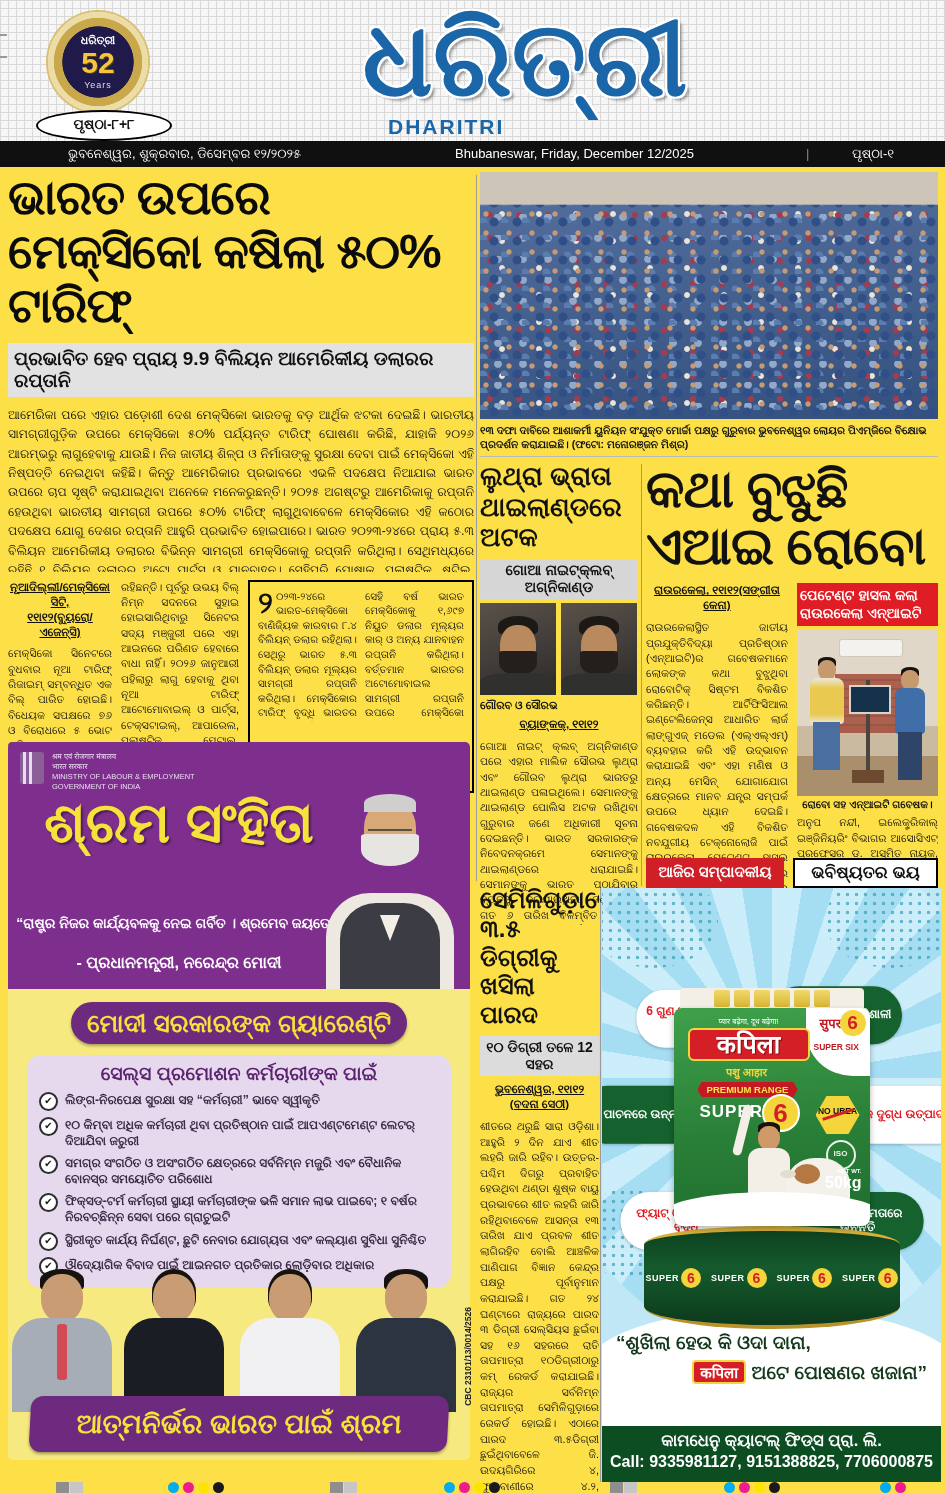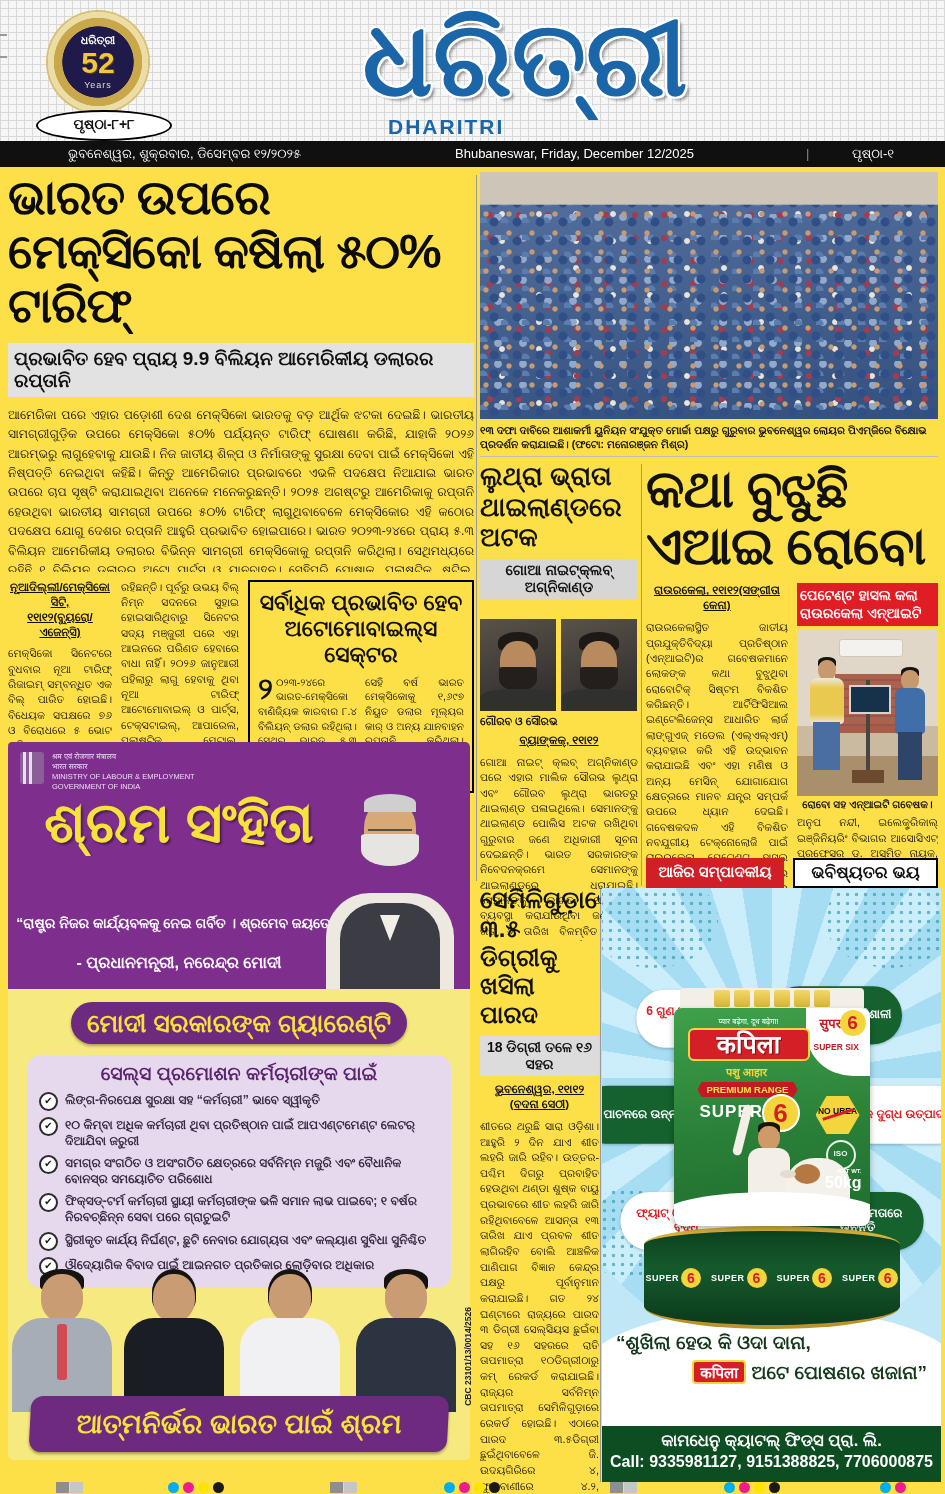--- a/index.html
+++ b/index.html
@@ -65,21 +65,21 @@
       radial-gradient(circle at 18px 3px,#93a9c9 3.4px,transparent 4.4px),
       radial-gradient(circle at 10px 20px,#a43b4e 2.6px,transparent 3.6px),
       radial-gradient(circle at 22px 15px,#e8e4da 2.4px,transparent 3.4px),
       linear-gradient(175deg,#56719f,#33507e);
     background-size:100% 100%,23px 19px,23px 19px,21px 17px,25px 21px,29px 23px,37px 27px,100% 100%;}
   .photocap{left:480px;top:423px;width:458px;font-size:10.6px;font-weight:bold;line-height:1.35;}
 
   
   .luthra{left:480px;top:461px;width:158px;}
   .luthra h2{margin:0;font-size:26px;line-height:1.18;font-weight:800;}
-  .kicker{background:#d6d6d6;font-size:14.5px;font-weight:800;text-align:center;padding:3px 2px;margin:6px 0 20px;}
+  .kicker{background:#d6d6d6;font-size:14.5px;font-weight:800;text-align:center;padding:3px 2px;margin:6px 0 4px;}
   .mugs{display:flex;gap:5px;}
   .mug{position:relative;width:76px;height:92px;background:linear-gradient(160deg,#5a5248,#3e3a38 60%,#2b2927);overflow:hidden;}
   .mug .hair{position:absolute;left:50%;top:14%;width:40px;height:20px;transform:translateX(-50%);background:#1c1916;border-radius:50% 50% 30% 30%;}
   .mug .face{position:absolute;left:50%;top:24%;width:36px;height:44px;transform:translateX(-50%);background:#b98a5e;border-radius:45%;}
   .mug .beard{position:absolute;left:50%;top:52%;width:38px;height:24px;transform:translateX(-50%);background:#241f1c;border-radius:10% 10% 50% 50%;}
   .mug .shirt{position:absolute;left:0;bottom:0;width:100%;height:24%;background:#30302e;border-radius:40% 40% 0 0;}
   .mugcap{font-size:11px;font-weight:bold;text-align:left;margin:4px 0 5px;}
   .luthra .body{font-size:10.8px;line-height:1.42;height:186px;overflow:hidden;}
 
   
@@ -261,21 +261,20 @@
         </div>
         <div class="smalltxt jt">ମେକ୍ସିକୋ ସିନେଟରେ ବୁଧବାର ନୂଆ ଟାରିଫ୍ ରିଜାଇମ୍ ସମ୍ବନ୍ଧିତ ଏକ ବିଲ୍ ପାରିତ ହୋଇଛି। ବିଧେୟକ ସପକ୍ଷରେ ୭୬ ଓ ବିରୋଧରେ ୫ ଭୋଟ ପଡ଼ିଥିବାବେଳେ ୩୪ ଜଣ ସିନେଟର ମତଦାନରୁ ବିରତ ରହିଥିଲେ। ଉକ୍ତ ବିଲ୍ ଅନୁଯାୟୀ ମେକ୍ସିକୋ ସହ ଯେଉଁ ଦେଶଗୁଡ଼ିକର ଆନୁଷ୍ଠାନିକ ବାଣିଜ୍ୟ ଚୁକ୍ତି ସ୍ୱାକ୍ଷରିତ ହୋଇନାହିଁ, ସେହି ଦେଶରୁ ଆମଦାନୀ ହେବାକୁ ଥିବା ୧,୪୦୦ ପ୍ରକାର ସାମଗ୍ରୀ ଉପରେ ୫୦% ଟାରିଫ୍ ଲାଗୁ ହେବ। ଏହି ଦେଶଗୁଡ଼ିକ ମଧ୍ୟରେ ଭାରତ, ଚାଇନା, ଦକ୍ଷିଣ କୋରିଆ, ଥାଇଲାଣ୍ଡ ଓ ଇଣ୍ଡୋନେସିଆ</div>
       </div>
       <div class="colB">
         <div class="smalltxt jt">
           <span>ରହିଛନ୍ତି। ପୂର୍ବରୁ ଉଭୟ ବିଲ୍ ନିମ୍ନ ସଦନରେ ସୁହାଇ ହୋଇସାରିଥିବାରୁ ସିନେଟର ସଦ୍ୟ ମଞ୍ଜୁରୀ ପରେ ଏହା ଆଇନରେ ପରିଣତ ହେବାରେ ବାଧା ନାହିଁ। ୨୦୨୬ ଜାନୁଆରୀ ପହିଲାରୁ ଲାଗୁ ହେବାକୁ ଥିବା ନୂଆ ଟାରିଫ୍ ଆଟୋମୋବାଇଲ୍ ଓ ପାର୍ଟ୍ସ, ଟେକ୍ସଟାଇଲ୍, ଆପାରେଲ, ପ୍ଲାଷ୍ଟିକ, ମେଟାଲ, ଫୁଟୱେର ଭଳି ଶିଳ୍ପ କଞ୍ଚାମାଲ ଓ ଉପଭୋକ୍ତା ସାମଗ୍ରୀ ରପ୍ତାନି କ୍ଷେତ୍ରରେ ବାଧା ଉପୁଜାଇବ। କେତେକ ନିର୍ଦ୍ଦିଷ୍ଟ ସାମଗ୍ରୀ ଉପରେ ୫୦% ପର୍ଯ୍ୟନ୍ତ ଆମଦାନୀ ଶୁଳ୍କ ଲାଗୁ ହେବାକୁ ଥିବାବେଳେ ଅଧିକାଂଶ ସାମଗ୍ରୀର ଉପଯୋଗିତାକୁ ୩୫% ଟାରିଫ୍ ବୋଝ ସହିବାକୁ ପଡ଼ିବ। ମେକ୍ସିକୋ ରାଷ୍ଟ୍ରପତି କ୍ଲଡିଆ ଶେଇନ୍‌ବମ୍‌ଙ୍କ</span>
           
         </div>
       </div>
       <div class="leadbox">
-        <h2>ସର୍ବାଧିକ ପ୍ରଭାବିତ ହେବ ଅଟୋମୋବାଇଲ୍ସ ସେକ୍ଟର</h2>
         <div class="boxcols">
           <div class="bc">
             <span class="dropcap">୨</span><span>୦୨୩-୨୪ରେ ଭାରତ-ମେକ୍ସିକୋ ବାଣିଜ୍ୟିକ କାରବାର ୮.୪ ବିଲିୟନ୍ ଡଲାର ରହିଥିଲା। ସେଥିରୁ ଭାରତ ୫.୩ ବିଲିୟନ୍ ଡଲାର ମୂଲ୍ୟର ସାମଗ୍ରୀ ରପ୍ତାନି କରିଥିଲା। ମେକ୍ସିକୋର ଟାରିଫ୍ ବୃଦ୍ଧି ଭାରତର ରପ୍ତାନି ପାଇଁ ଏକ ବଡ଼ ଚ୍ୟାଲେଞ୍ଜ ସୃଷ୍ଟି କରିଛି। ଦକ୍ଷିଣ ଆଫ୍ରିକା ଓ ସାଉଦି ଆରବ ପରେ ଭାରତ ହେଉଛି ମେକ୍ସିକୋକୁ ସର୍ବାଧିକ କାର୍ ପଠାଉଥିବା ଦେଶ।</span>
           </div>
           <div class="bc">
             <span>ସେହି ବର୍ଷ ଭାରତ ମେକ୍ସିକୋକୁ ୧,୬୯୭ ନିୟୁତ ଡଲାର ମୂଲ୍ୟର କାର୍ ଓ ଅନ୍ୟ ଯାନବାହନ ରପ୍ତାନି କରିଥିଲା। ବର୍ତ୍ତମାନ ଭାରତର ଅଟୋମୋବାଇଲ ସାମଗ୍ରୀ ରପ୍ତାନି ଉପରେ ମେକ୍ସିକୋ ୧୦% ଆମଦାନୀ ଶୁଳ୍କ ଲଗାଉଥିବାବେଳେ ୨୦୨୬ରୁ ଏହା ୫୦%କୁ ବୃଦ୍ଧି ପାଇବ। ଏଥିଯୋଗୁ ଭୋକ୍ସୱାଗନ, ହୁଣ୍ଡାଇ, ନିସାନ୍ ଓ ମାରୁତି ସୁଜୁକି</span>
             
           </div>
         </div>
       </div>
@@ -352,21 +351,21 @@
     </div>
   </div>
 
   <div class="abs edrow">
     <div class="edlabel">ଆଜିର ସମ୍ପାଦକୀୟ</div>
     <div class="edtitle">ଭବିଷ୍ୟତର ଭୟ</div>
   </div>
 
   <div class="abs weather">
     <h3 class="hide">ସେମିଳିଗୁଡ଼ାରେ ୩.୫ ଡିଗ୍ରୀକୁ ଖସିଲା ପାରଦ</h3>
-    <div class="sub hide">18 ଡିଗ୍ରୀ ତଳେ ୧୬ ସହର</div>
+    <div class="sub hide">୧୦ ଡିଗ୍ରୀ ତଳେ 12 ସହର</div>
     <div class="dateline">
       <span>ଭୁବନେଶ୍ୱର, ୧୧ା୧୨</span><br>
       <span>(ବଦନା ସେଠୀ)</span>
     </div>
     <div class="body jt">
       <span>ଶୀତରେ ଥରୁଛି ସାରା ଓଡ଼ିଶା। ଆହୁରି ୨ ଦିନ ଯାଏ ଶୀତ ଲହରି ଜାରି ରହିବ। ଉତ୍ତର-ପଶ୍ଚିମ ଦିଗରୁ ପ୍ରବାହିତ ହେଉଥିବା ଥଣ୍ଡା ଶୁଷ୍କ ବାୟୁ ପ୍ରଭାବରେ ଶୀତ ଲହରି ଜାରି ରହିଥିବାବେଳେ ଆସନ୍ତା ୧୩ ତାରିଖ ଯାଏ ପ୍ରବଳ ଶୀତ ଲାଗିରହିବ ବୋଲି ଆଞ୍ଚଳିକ ପାଣିପାଗ ବିଜ୍ଞାନ କେନ୍ଦ୍ର ପକ୍ଷରୁ ପୂର୍ବାନୁମାନ କରାଯାଇଛି। ଗତ ୨୪ ଘଣ୍ଟାରେ ରାଜ୍ୟରେ ପାରଦ ୩ ଡିଗ୍ରୀ ସେଲ୍ସିୟସ ଛୁଇଁବା ସହ ୧୬ ସହରରେ ରାତି ତାପମାତ୍ରା ୧୦ଡିଗ୍ରୀଠାରୁ କମ୍ ରେକର୍ଡ କରାଯାଇଛି। ରାଜ୍ୟର ସର୍ବନିମ୍ନ ତାପମାତ୍ରା ସେମିଳିଗୁଡ଼ାରେ ରେକର୍ଡ ହୋଇଛି। ଏଠାରେ ପାରଦ ୩.୫ଡିଗ୍ରୀ ଛୁଇଁଥିବାବେଳେ ଜି. ଉଦୟଗିରିରେ ୪, ଫୁଲବାଣୀରେ ୪.୨, ଟିଟିଲାଗଡ଼ରେ ୬.୧, ରାଉରକେଲାରେ ୬.୬, ଦାରିଙ୍ଗବାଡ଼ିରେ ୭, କଣ୍ଟାମାଳରେ ୮, କିରେଇରେ ୮.୧, ନବରଙ୍ଗପୁରରେ ୮.୬, କୋରାପୁଟ ଓ ବଲାଙ୍ଗୀରରେ ୯.୩, କେନ୍ଦୁଝର ଓ ସୁନ୍ଦରଗଡ଼ରେ ୯.୬ ଏବଂ ସୋନପୁରରେ ୧୦ଡିଗ୍ରୀ ସେଲ୍ସିୟସ ତାପମାତ୍ରା ରେକର୍ଡ କରାଯାଇଛି। ସେହିପରି ଫାରଗୁଡ଼ାଠାରେ ଅତ୍ୟଧିକ ଥଣ୍ଡା ହୋଇଥିବା ବିଭାଗ ପକ୍ଷରୁ ସୂଚନା ଦିଆଯାଇଛି। ଏଠାରେ ସର୍ବନିମ୍ନ ତାପମାତ୍ରା</span>
       
     </div>
   </div>
 

